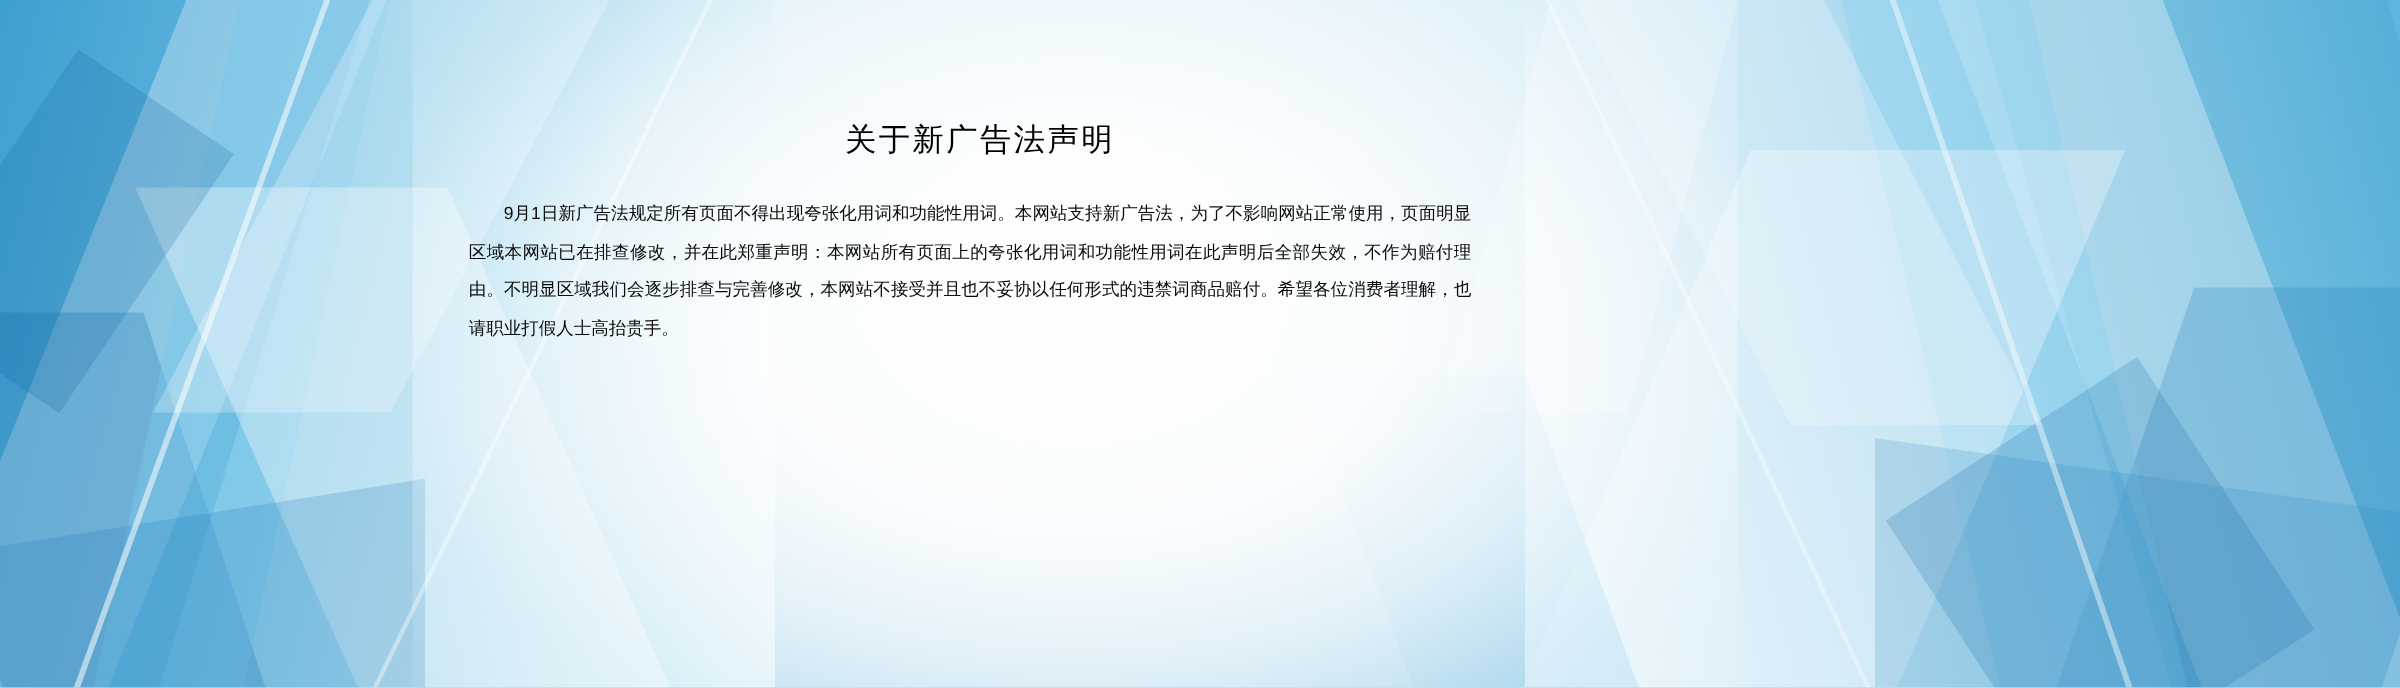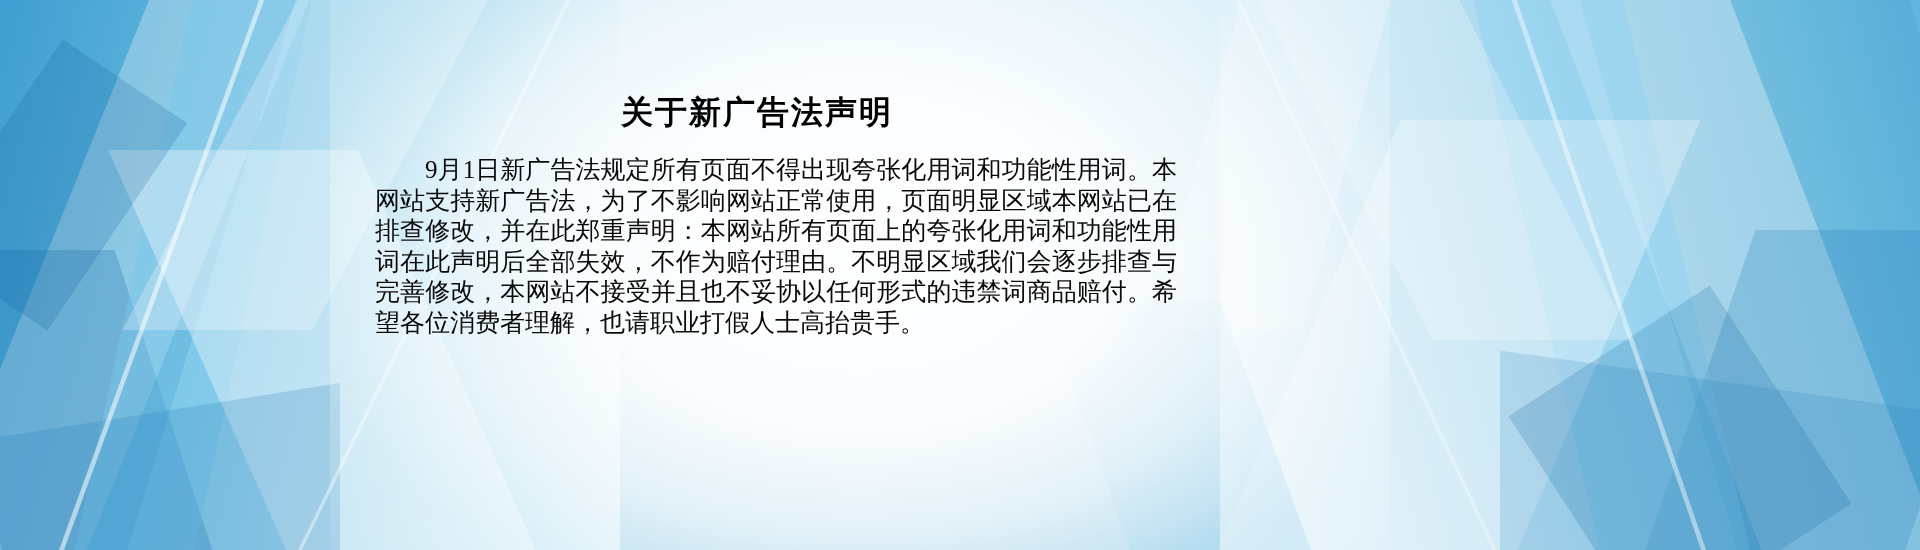--- a/index.html
+++ b/index.html
@@ -86,39 +86,38 @@
 
   
   #content {
     position:absolute; left:0; top:0;
     width:1920px; height:550px;
     z-index:10;
   }
 
   #title {
     position:absolute;
-    left:357px; top:88px; width:800px;
+    left:384px; top:88px; width:800px;
     text-align:center;
-    font-size:32px;
-    font-weight:bold;
+    font-size:25px;
+    font-weight:normal;
     color:#000;
     letter-spacing:2px;
     line-height:48px;
   }
 
   .para {
     position:absolute;
     left:375px;
     width:802px;
-    font-size:25px;
+    font-size:14px;
     line-height:30.5px;
     color:#0a0a0a;
     text-align:justify;
     text-justify:inter-ideograph;
-    font-family:Liberation Serif, serif;
   }
   #para1 { top:155px; text-indent:2em; }
   #para2 { top:275px; }
 </style>
 </head>
 <body>
 
 <div id="banner">
 
   <div class="shape bg-grad-left"></div>

